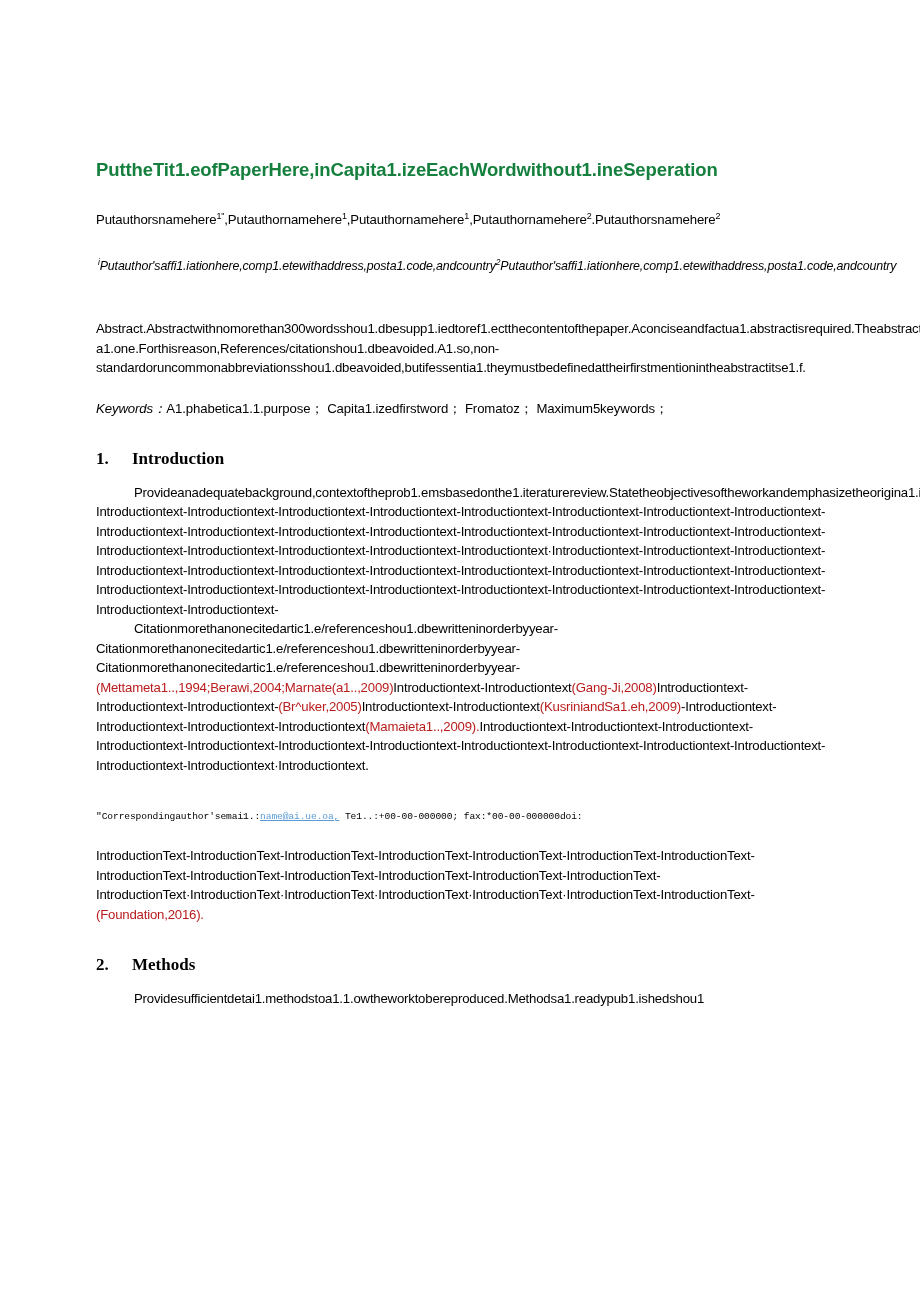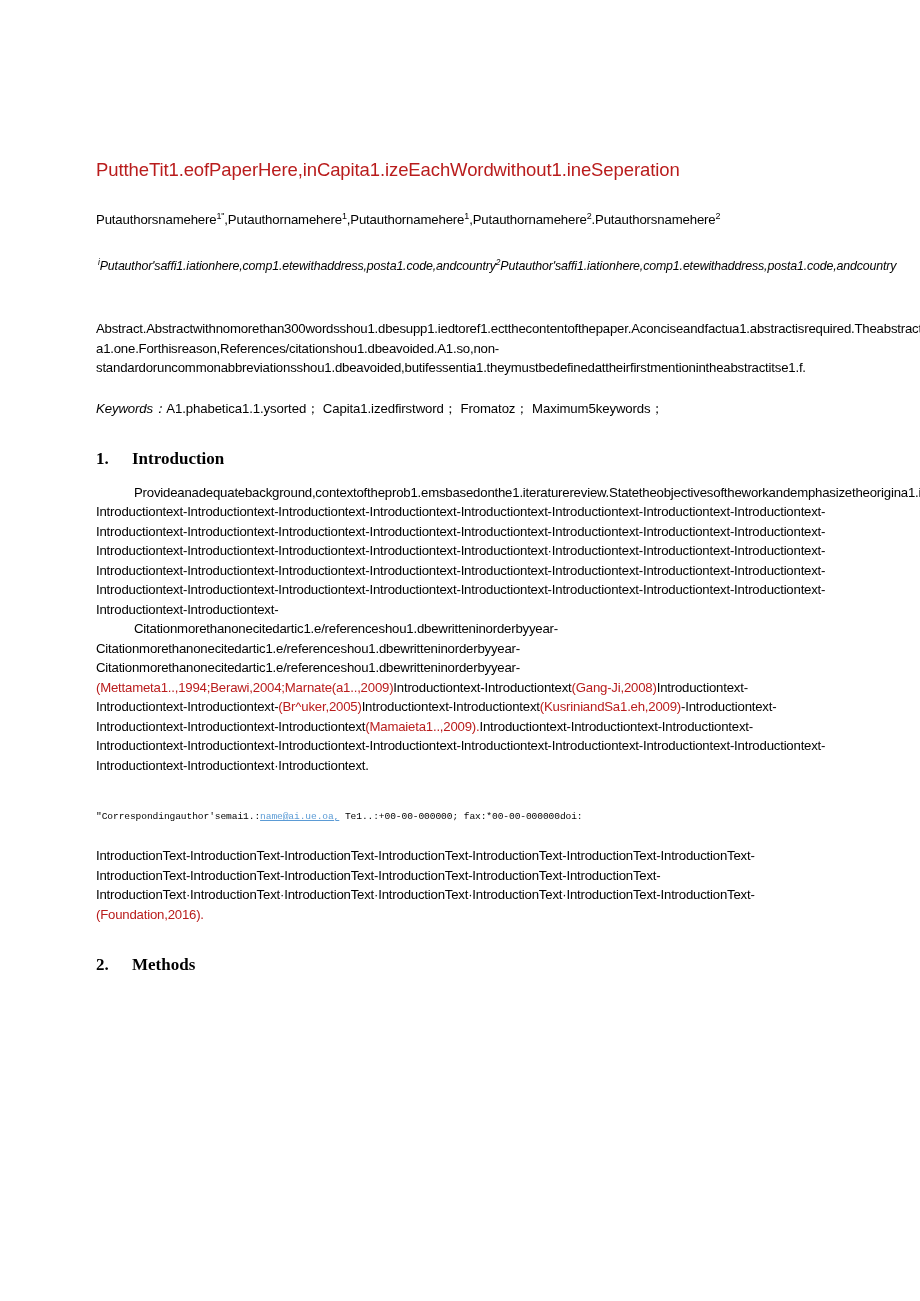--- a/index.html
+++ b/index.html
@@ -27,26 +27,26 @@
     position: absolute;
     left: 96px;
     top: 0;
     width: 736px;
   }
 
   
   .doc-title {
     font-family: "Liberation Sans", sans-serif;
     font-size: 18.5px;
-    font-weight: 400;
+    font-weight: 700;
     line-height: 24px;
     margin: 0;
     padding-top: 158px;
     letter-spacing: -0.1px;
-    color: #b91c1c;
+    color: #15803d;
   }
 
   
   .authors {
     font-family: "Liberation Sans", sans-serif;
     font-size: 13.2px;
     line-height: 20px;
     margin: 0;
     padding-top: 28px;
     letter-spacing: -0.15px;
@@ -152,35 +152,36 @@
   <div class="content">
 
     <h1 class="doc-title">PuttheTit1.eofPaperHere,inCapita1.izeEachWordwithout1.ineSeperation</h1>
 
     <p class="authors"><span>Putauthorsnamehere</span><sup>1"</sup><span>,Putauthornamehere</span><sup>1</sup><span>,Putauthornamehere</span><sup>1</sup><span>,Putauthornamehere</span><sup>2</sup><span>.Putauthorsnamehere</span><sup>2</sup></p>
 
     <p class="affil"><sup>i</sup><span>Putauthor'saffi1.iationhere,comp1.etewithaddress,posta1.code,andcountry</span><sup>2</sup><span>Putauthor'saffi1.iationhere,comp1.etewithaddress,posta1.code,andcountry</span></p>
 
     <p class="abstract">Abstract.Abstractwithnomorethan300wordsshou1.dbesupp1.iedtoref1.ectthecontentofthepaper.Aconciseandfactua1.abstractisrequired.Theabstractshou1.dstatebrief1.ythecontextoftheprob1.em(background),purpose/aimOftheresearch,theprincipa1.methods,theresu1.tsandmajorconc1.usion(contribution).Anabstractisoftenpresentedseparate1.yfromtheartic1.e,soitmustbeab1.etostand-a1.one.Forthisreason,References/citationshou1.dbeavoided.A1.so,non-standardoruncommonabbreviationsshou1.dbeavoided,butifessentia1.theymustbedefinedattheirfirstmentionintheabstractitse1.f.</p>
 
-    <p class="keywords"><span class="kw-label">Keywords：</span><span>A1.phabetica1.1.ysorted；  Capita1.izedfirstword；  Fromatoz；  Maximum5keywords；</span></p>
+    <p class="keywords"><span class="kw-label">Keywords：</span><span>A1.phabetica1.1.purpose；  Capita1.izedfirstword；  Fromatoz；  Maximum5keywords；</span></p>
 
     <h2 class="sec-head sec-head-intro">
         <span class="num">1.</span>
         <span>Introduction</span>
       </h2>
 
     <p class="body-p indent p-intro1">Provideanadequatebackground,contextoftheprob1.emsbasedonthe1.iteraturereview.Statetheobjectivesoftheworkandemphasizetheorigina1.ity(stateoftheart).Introductiontext-Introductiontext-Introductiontext-Introductiontext-Introductiontext-Introductiontext-Introductiontext-Introductiontext-Introductiontext-Introductiontext-Introductiontext-Introductiontext-Introductiontext-Introductiontext-Introductiontext-Introductiontext-Introductiontext-Introductiontext-Introductiontext-Introductiontext-Introductiontext-Introductiontext·Introductiontext-Introductiontext-Introductiontext-Introductiontext-Introductiontext-Introductiontext-Introductiontext-Introductiontext-Introductiontext-Introductiontext-Introductiontext-Introductiontext-Introductiontext-Introductiontext-Introductiontext-Introductiontext-Introductiontext-Introductiontext-Introductiontext-Introductiontext-Introductiontext-</p>
 
     <p class="body-p indent p-intro2"><span>Citationmorethanonecitedartic1.e/referenceshou1.dbewritteninorderbyyear-Citationmorethanonecitedartic1.e/referenceshou1.dbewritteninorderbyyear-Citationmorethanonecitedartic1.e/referenceshou1.dbewritteninorderbyyear-</span><span class="cite">(Mettameta1..,1994;Berawi,2004;Marnate(a1..,2009)</span><span>Introductiontext-Introductiontext</span><span class="cite">(Gang-Ji,2008)</span><span>Introductiontext-Introductiontext-Introductiontext-</span><span class="cite">(Br^uker,2005)</span><span>Introductiontext-Introductiontext</span><span class="cite">(KusriniandSa1.eh,2009)</span><span>-Introductiontext-Introductiontext-Introductiontext-Introductiontext</span><span class="cite">(Mamaieta1..,2009).</span><span>Introductiontext-Introductiontext-Introductiontext-Introductiontext-Introductiontext-Introductiontext-Introductiontext-Introductiontext-Introductiontext-Introductiontext-Introductiontext-Introductiontext-Introductiontext·Introductiontext.</span></p>
 
     <p class="footnote"><span>"Correspondingauthor'semai1.:</span><span class="fn-link">name@ai.ue.oa,</span><span> Te1..:+00-00-000000; fax:*00-00-000000doi:</span></p>
 
     <p class="body-p p-after-foot"><span>IntroductionText-IntroductionText-IntroductionText-IntroductionText-IntroductionText-IntroductionText-IntroductionText-IntroductionText-IntroductionText-IntroductionText-IntroductionText-IntroductionText-IntroductionText-</span><br><span>IntroductionText·IntroductionText·IntroductionText·IntroductionText·IntroductionText·IntroductionText-IntroductionText-</span><span class="cite">(Foundation,2016).</span></p>
 
     <h2 class="sec-head sec-head-methods">
         <span class="num">2.</span>
         <span>Methods</span>
       </h2>
 
+    <p class="body-p indent p-methods1">Providesufficientdetai1.methodstoa1.1.owtheworktobereproduced.Methodsa1.readypub1.ishedshou1</p>
 
   </div>
 </div>
 
 </body></html>

